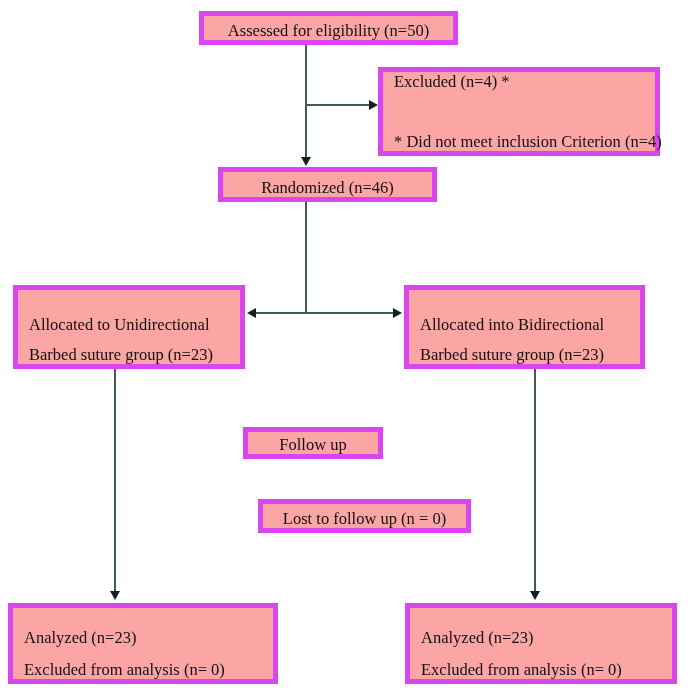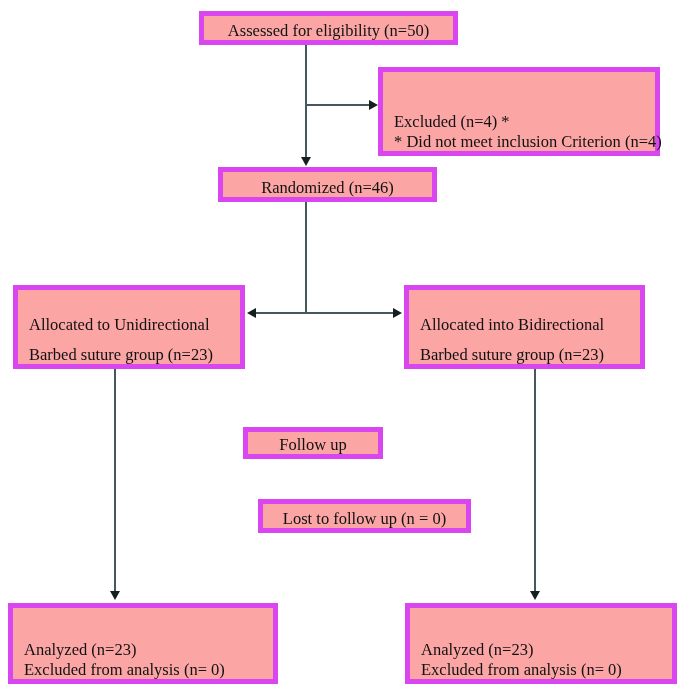--- a/index.html
+++ b/index.html
@@ -33,21 +33,21 @@
     white-space: nowrap;
     color: #111111;
   }
   .box.center .line {
     text-align: center;
   }
   .box.left-align {
     padding-left: 11px;
   }
   .box.two-line .line + .line {
-    margin-top: 0;
+    margin-top: 12px;
   }
   .box.pair-line .line + .line {
     margin-top: 10px;
   }
 
   
   .vline {
     position: absolute;
     width: 2px;
     background: #44595b;
@@ -107,21 +107,21 @@
   <div class="vline" style="left:114px; top:352px; height:240px;"></div>
   <div class="arrow-down" style="left:110px; top:591px;"></div>
 
   <div class="vline" style="left:534px; top:352px; height:240px;"></div>
   <div class="arrow-down" style="left:530px; top:591px;"></div>
 
   <div class="box center" style="left:199px; top:11px; width:259px; height:34px;">
     <div class="line">Assessed for eligibility (n=50)</div>
   </div>
 
-  <div class="box left-align two-line" style="left:378px; top:67px; width:282px; height:89px;">
+  <div class="box left-align two-line" style="left:378px; top:67px; width:282px; height:89px;gap:28px;">
     <div class="line">Excluded (n=4) *</div>
     <div class="line">* Did not meet inclusion Criterion (n=4)</div>
   </div>
 
   <div class="box center" style="left:218px; top:167px; width:219px; height:35px;">
     <div class="line">Randomized (n=46)</div>
   </div>
 
   <div class="box left-align pair-line" style="left:13px; top:285px; width:232px; height:84px;">
     <div class="line">Allocated to Unidirectional</div>

